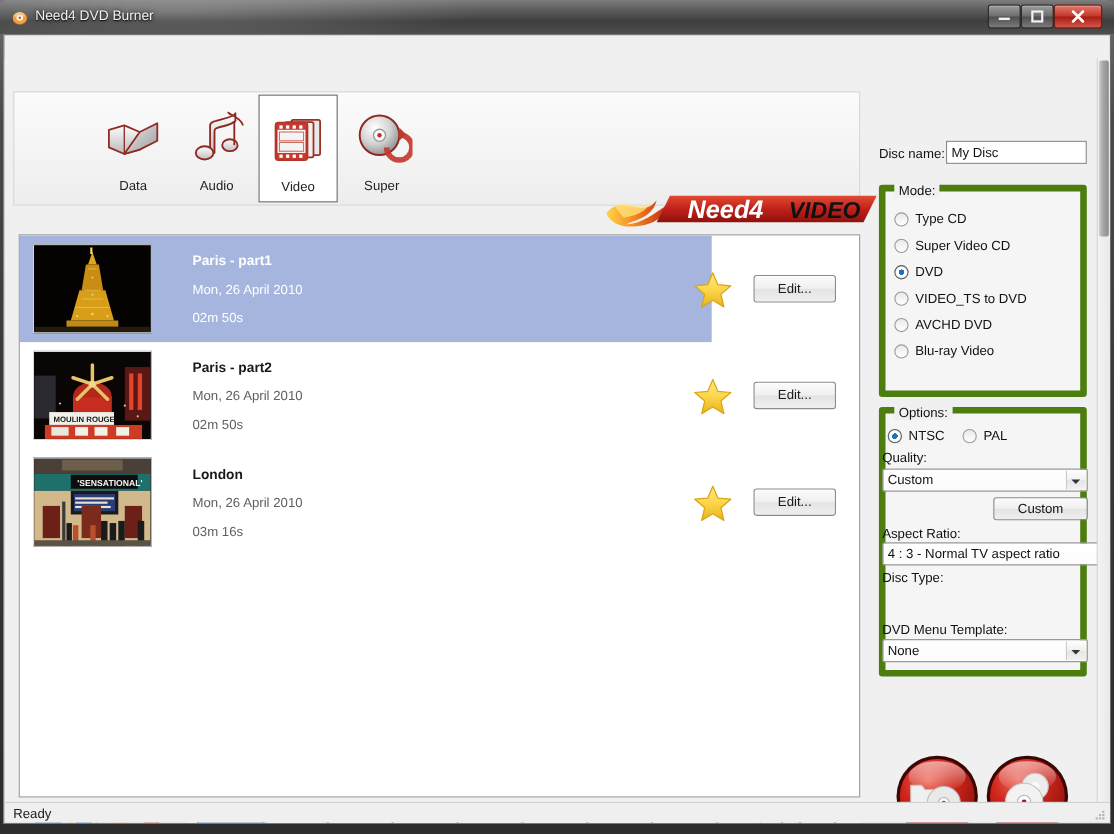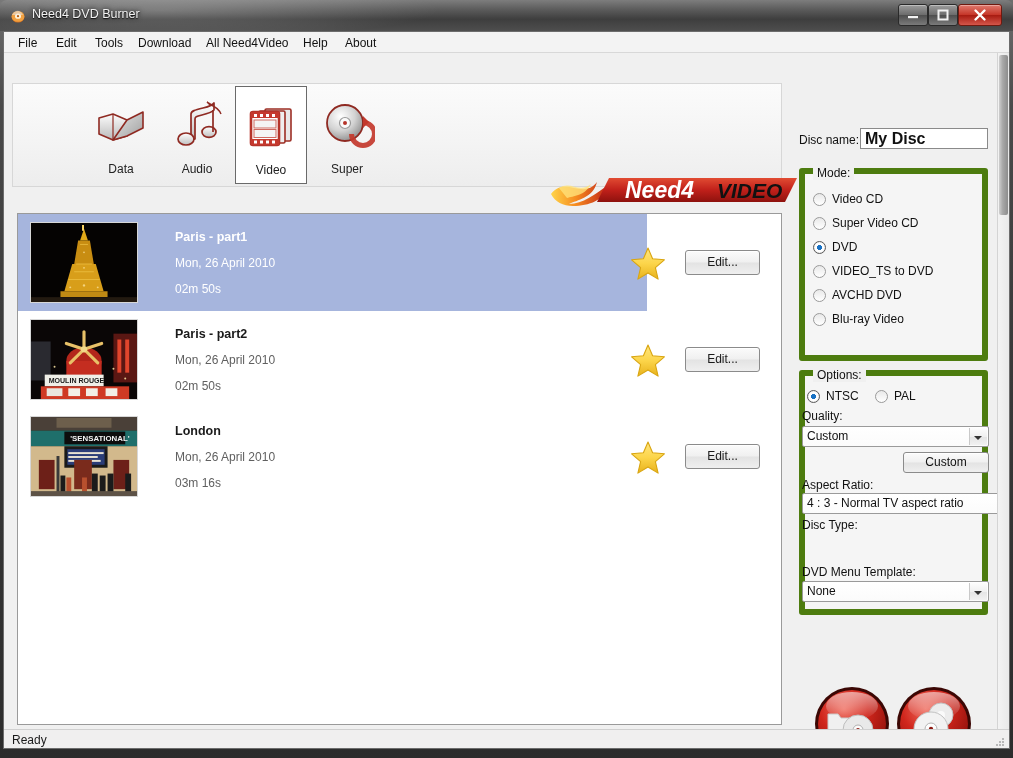--- a/index.html
+++ b/index.html
@@ -196,23 +196,22 @@
 
   
   #sidepanel { position: absolute; left: 790px; top: 21px; width: 205px; height: 676px; }
   #discname-label { position: absolute; left: 5px; top: 59px; font-size: 12px; color: #111; }
   #discname-input {
     position: absolute; left: 66px; top: 54px;
     width: 128px; height: 21px;
     background: #fff; border: 1px solid #8a8a8a;
     box-sizing: border-box;
     font-family: "Liberation Sans", sans-serif;
-    font-size: 16px; color: #111;
+    font-size: 12px; color: #111;
     padding: 0 4px;
-    font-weight: bold;
   }
 
   .groupbox {
     position: absolute;
     border: 6px solid #4d7c0f;
     border-radius: 3px;
     background: rgba(255,255,255,0.35);
     box-sizing: border-box;
   }
   .group-title {
@@ -328,29 +327,20 @@
     </div>
     <div class="winbtn" id="btn-close">
       <svg width="13" height="13" viewBox="0 0 13 13">
         <path d="M2 2 L11 11 M11 2 L2 11" stroke="#ffffff" stroke-width="2.4" stroke-linecap="round"></path>
       </svg>
     </div>
   </div>
 
   <div id="client">
 
-    <div id="menubar">
-      <div class="menu-item" style="left:9px">File</div>
-      <div class="menu-item" style="left:47px">Edit</div>
-      <div class="menu-item" style="left:86px">Tools</div>
-      <div class="menu-item" style="left:129px">Download</div>
-      <div class="menu-item" style="left:197px">All Need4Video</div>
-      <div class="menu-item" style="left:294px">Help</div>
-      <div class="menu-item" style="left:336px">About</div>
-    </div>
 
     <div id="content">
 
       <div id="toolbar">
 
         <div class="tool-tab" style="left:72px">
           <span class="tool-ico">
             <svg viewBox="0 0 56 56" width="56" height="56">
               <defs>
                 <linearGradient id="gfold" x1="0" y1="0" x2="0" y2="1">
@@ -685,21 +675,21 @@
       <div id="sidepanel">
 
         <div id="discname-label">Disc name:</div>
         <input id="discname-input" type="text" value="My Disc" style="">
 
         <div class="groupbox" id="group-mode">
           <div class="group-title">Mode:</div>
 
           <div class="radio-row" style="top:18px">
             <span class="radio"></span>
-            <span class="radio-label">Video CD</span>
+            <span class="radio-label">Type CD</span>
           </div>
           <div class="radio-row" style="top:42px">
             <span class="radio"></span>
             <span class="radio-label">Super Video CD</span>
           </div>
           <div class="radio-row" style="top:66px">
             <span class="radio checked"></span>
             <span class="radio-label">DVD</span>
           </div>
           <div class="radio-row" style="top:90px">

